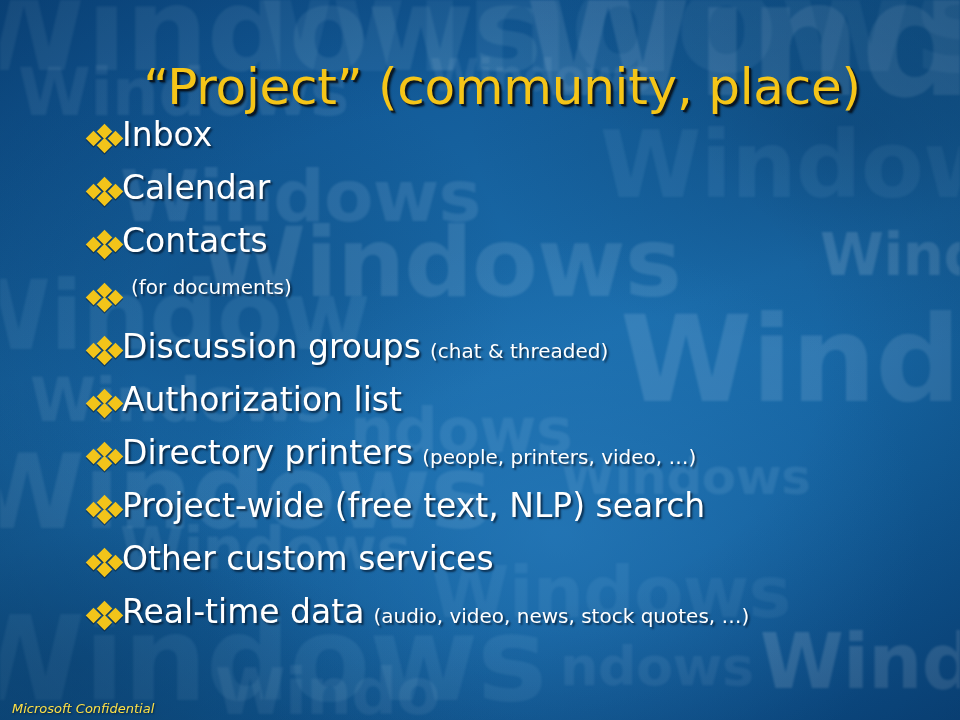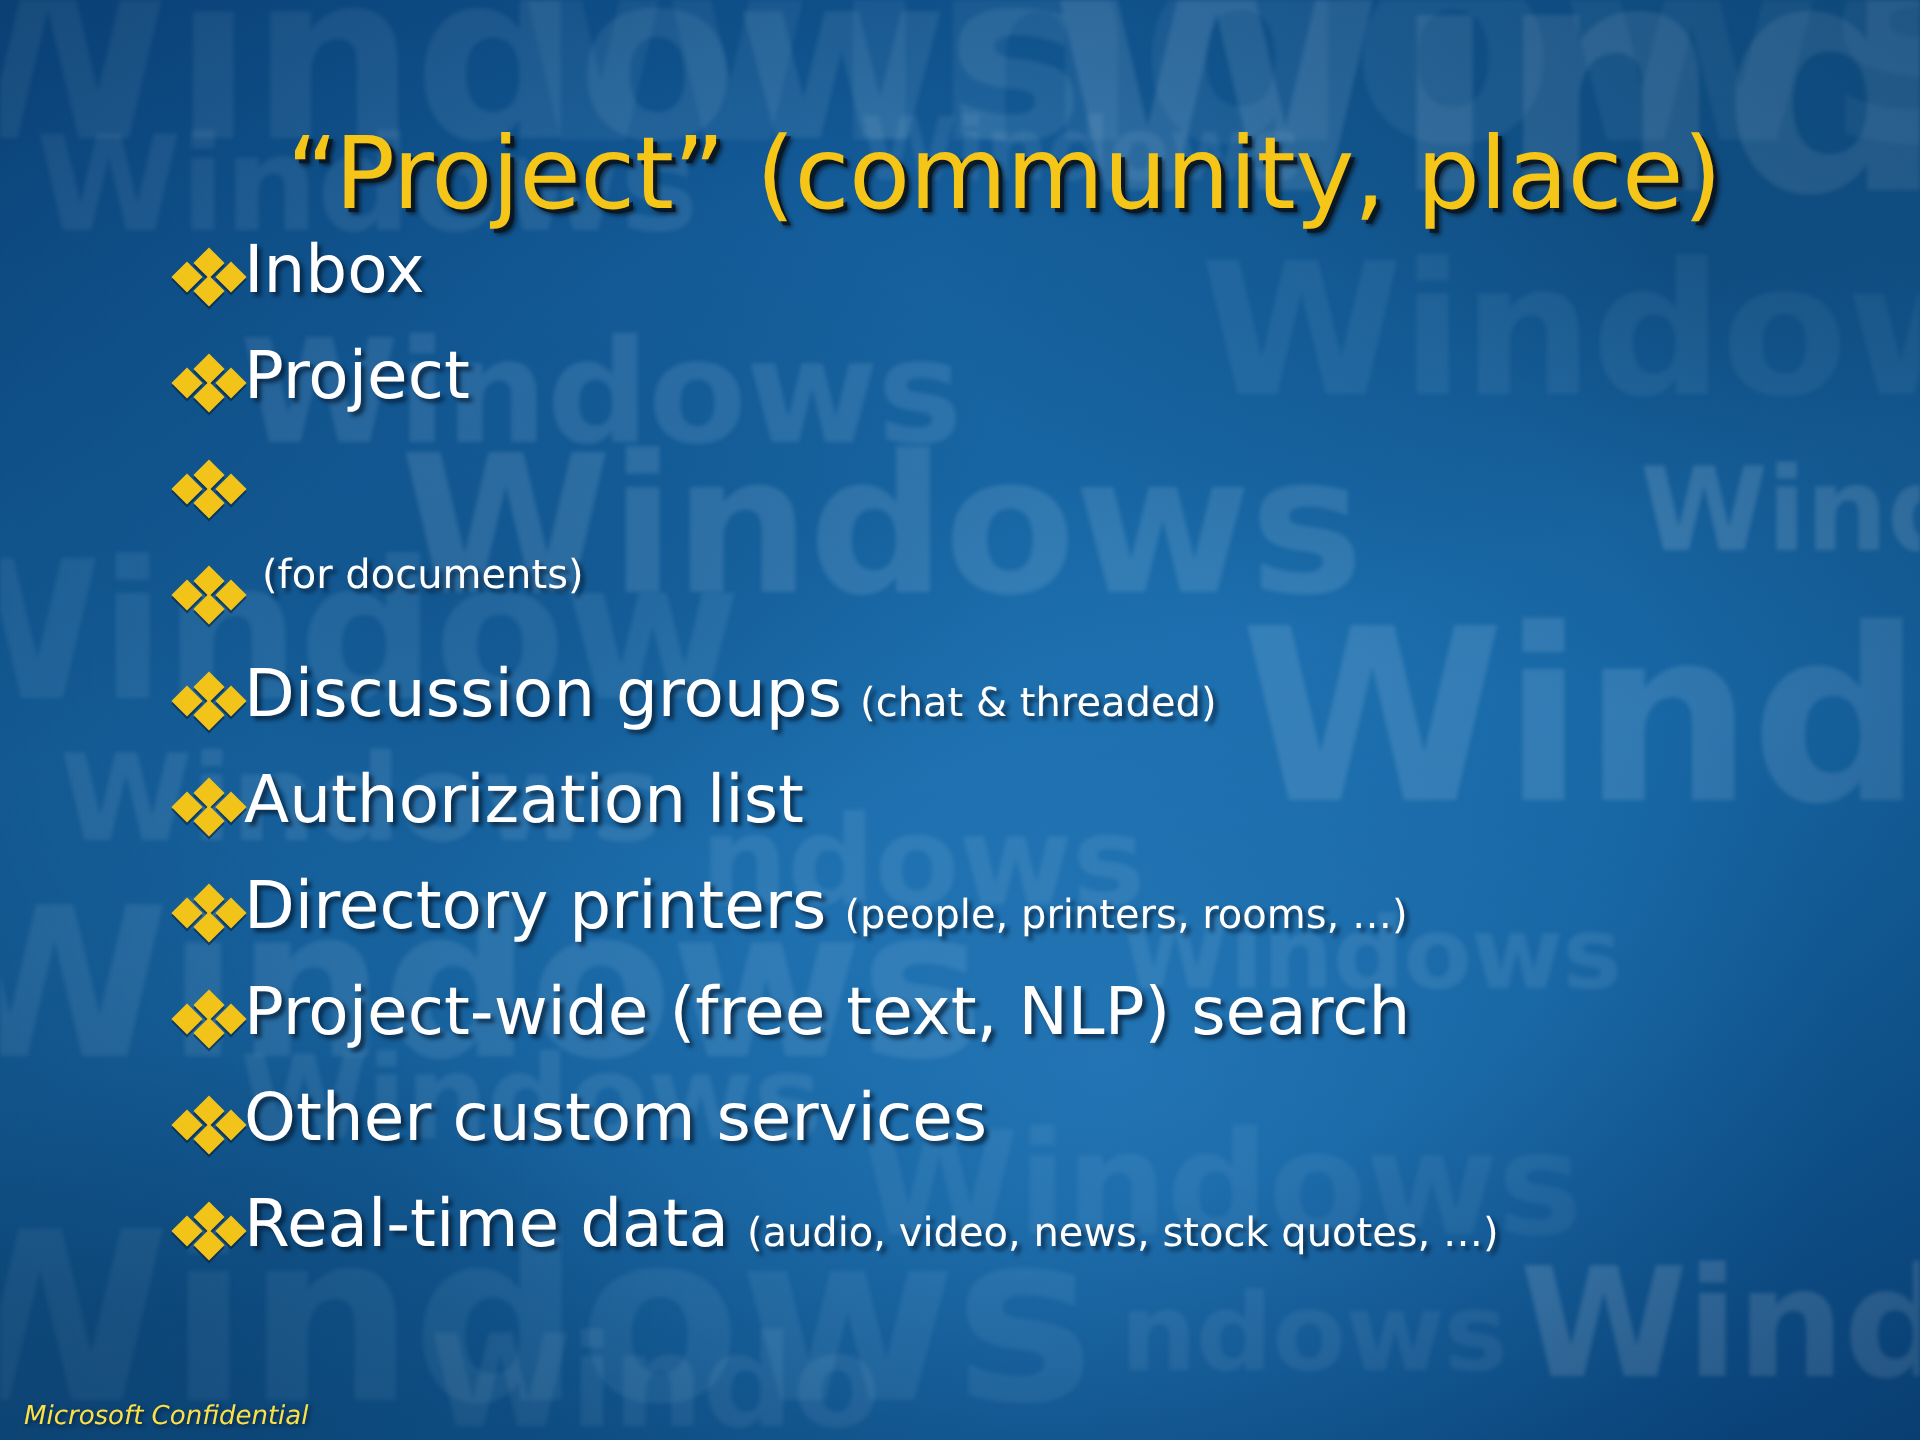--- a/index.html
+++ b/index.html
@@ -171,29 +171,30 @@
         </span>
         <span class="label">Inbox</span>
       </div>
       <div class="item">
         <span class="bullet">
           <i class="d1"></i>
           <i class="d2"></i>
           <i class="d3"></i>
           <i class="d4"></i>
         </span>
-        <span class="label">Project</span>
-      </div>
-      <div class="item">
-        <span class="bullet">
-          <i class="d1"></i>
-          <i class="d2"></i>
-          <i class="d3"></i>
-          <i class="d4"></i>
-        </span>
+        <span class="label">Calendar</span>
+      </div>
+      <div class="item">
+        <span class="bullet">
+          <i class="d1"></i>
+          <i class="d2"></i>
+          <i class="d3"></i>
+          <i class="d4"></i>
+        </span>
+        <span class="label">Contacts</span>
       </div>
       <div class="item">
         <span class="bullet">
           <i class="d1"></i>
           <i class="d2"></i>
           <i class="d3"></i>
           <i class="d4"></i>
         </span>
         <span class="note">(for documents)</span>
       </div>
@@ -217,21 +218,21 @@
         <span class="label">Authorization list</span>
       </div>
       <div class="item">
         <span class="bullet">
           <i class="d1"></i>
           <i class="d2"></i>
           <i class="d3"></i>
           <i class="d4"></i>
         </span>
         <span class="label">Directory printers</span>
-        <span class="note">(people, printers, rooms, …)</span>
+        <span class="note">(people, printers, video, …)</span>
       </div>
       <div class="item">
         <span class="bullet">
           <i class="d1"></i>
           <i class="d2"></i>
           <i class="d3"></i>
           <i class="d4"></i>
         </span>
         <span class="label">Project-wide (free text, NLP) search</span>
       </div>

